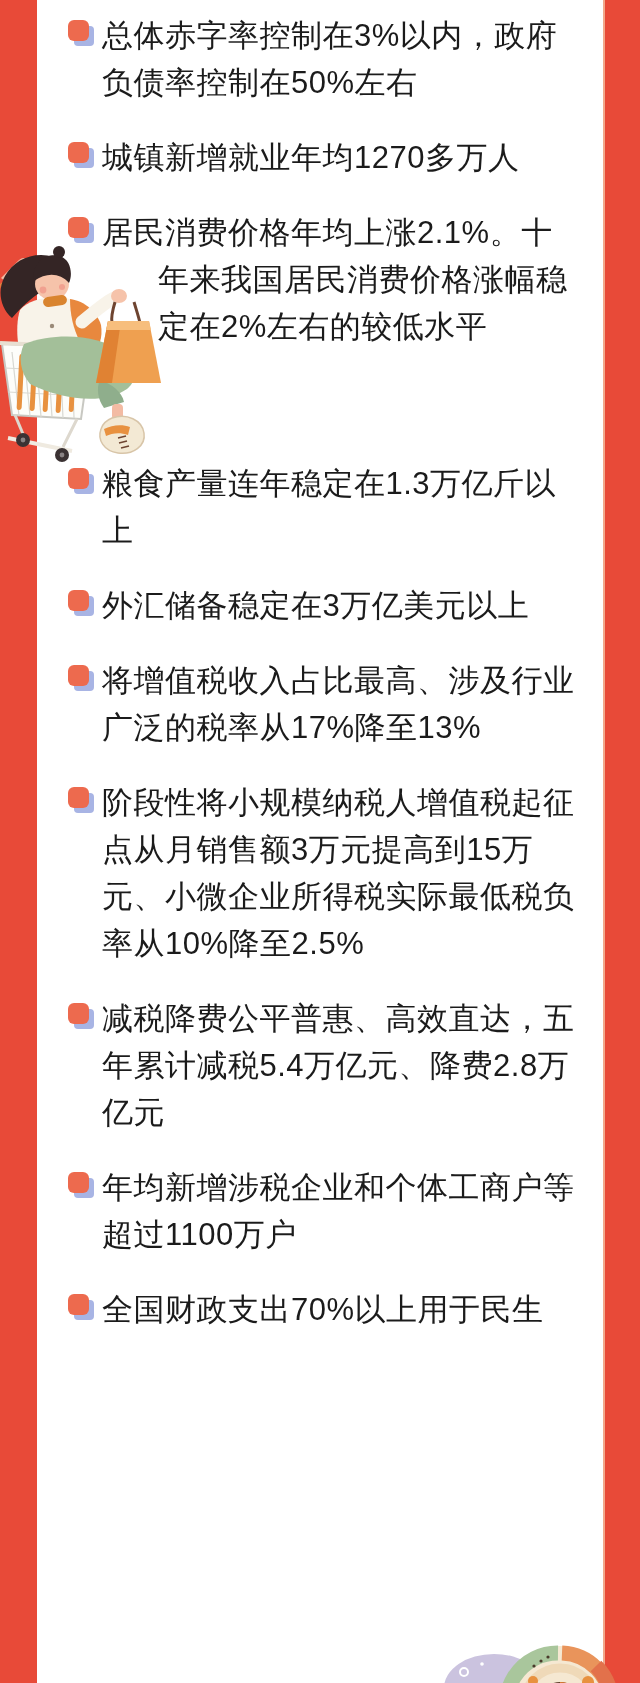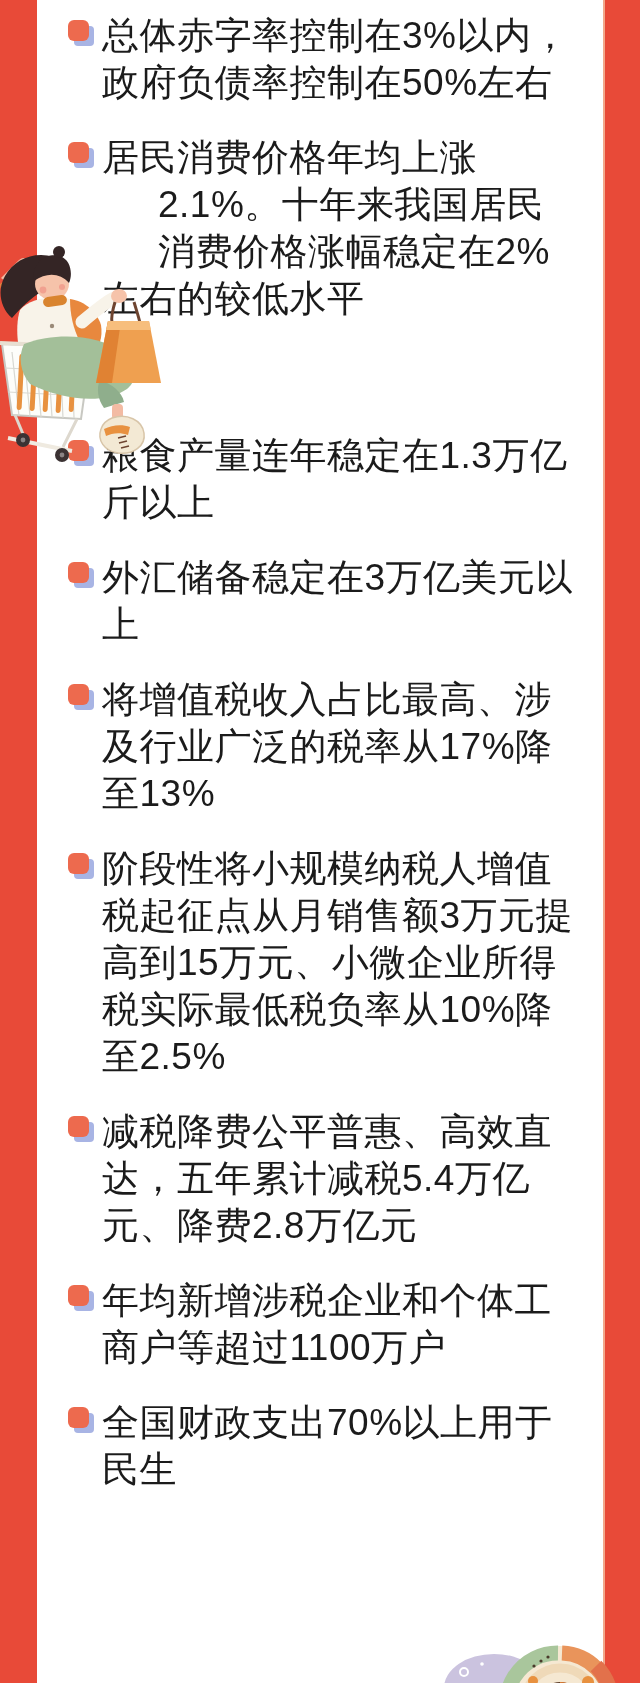--- a/index.html
+++ b/index.html
@@ -14,21 +14,21 @@
     position:absolute;left:37px;top:0;width:568px;z-index:2;
     padding:12px 26px 0 31px;box-sizing:border-box;
   }
   .item{display:flex;align-items:flex-start;margin-bottom:28px;}
   .item.push-after{margin-bottom:110px;}
   .bullet{position:relative;flex:0 0 34px;height:30px;margin-top:8px;}
   .bullet i{display:block;position:absolute;}
   .b-shadow{left:6px;top:6px;width:20px;height:20px;background:#a8b4e4;border-radius:4px;}
   .b-square{left:0;top:0;width:21px;height:21px;background:#ed6a4e;border-radius:6px;}
   .item-text{
-    width:474px;font-size:37px;line-height:47px;color:#1b1b1b;
+    width:474px;font-size:31px;line-height:47px;color:#1b1b1b;
     font-weight:500;letter-spacing:.5px;text-align:left;
   }
   .wrap-spacer{
     float:left;width:56px;height:134px;
     shape-outside:polygon(0 0,0 134px,56px 134px,56px 90px,0 90px);
   }
   .illus{position:absolute;z-index:3;pointer-events:none;}
   .illus-cart{left:0;top:232;top:232px;}
   .illus-coin{left:438px;top:1642px;}
 </style>
@@ -42,20 +42,27 @@
   <div class="content">
 
     <div class="item">
       <span class="bullet">
           <i class="b-shadow"></i>
           <i class="b-square"></i>
         </span>
       <div class="item-text"><span>总体赤字率控制在3%以内，政府负债率控制在50%左右</span></div>
     </div>
 
+    <div class="item">
+      <span class="bullet">
+          <i class="b-shadow"></i>
+          <i class="b-square"></i>
+        </span>
+      <div class="item-text"><span>城镇新增就业年均1270多万人</span></div>
+    </div>
 
     <div class="item push-after">
       <span class="bullet">
           <i class="b-shadow"></i>
           <i class="b-square"></i>
         </span>
       <div class="item-text"><span class="wrap-spacer"></span><span>居民消费价格年均上涨2.1%。十年来我国居民消费价格涨幅稳定在2%左右的较低水平</span></div>
     </div>
 
     <div class="item">

